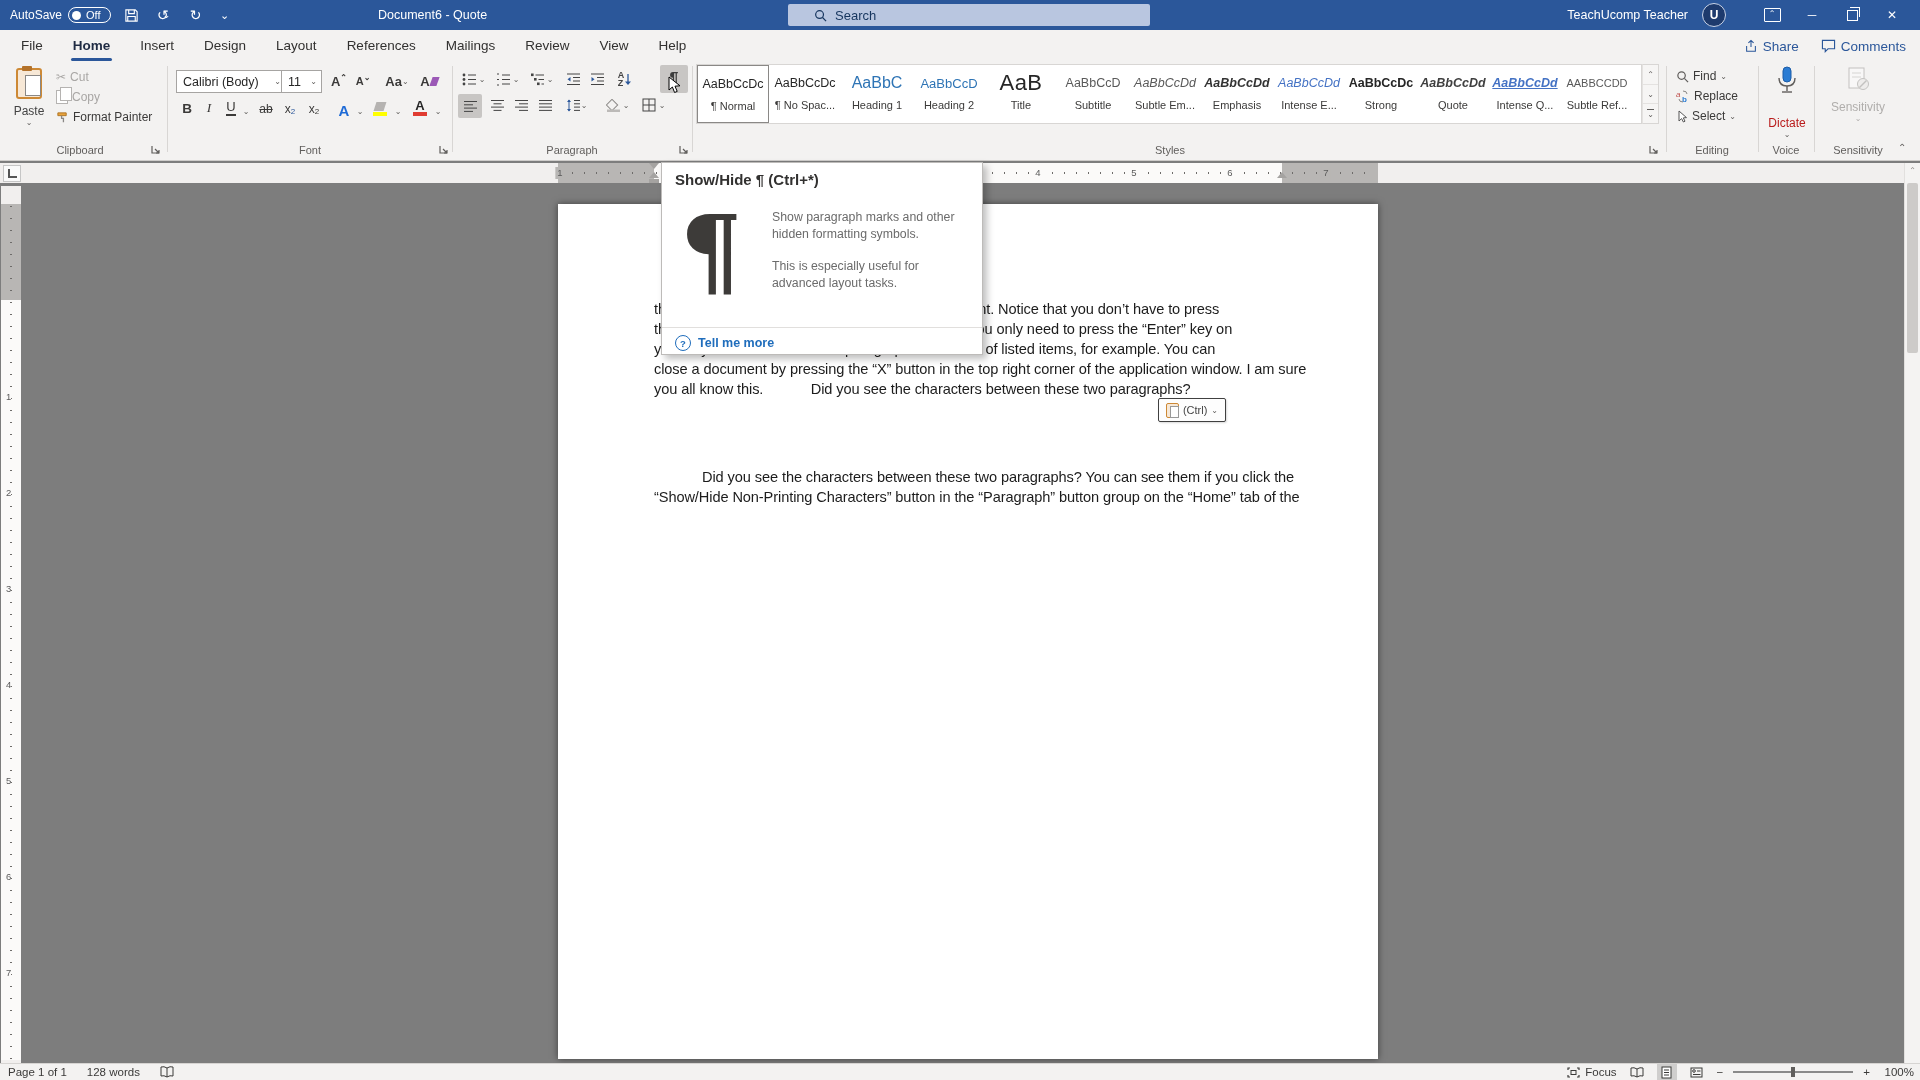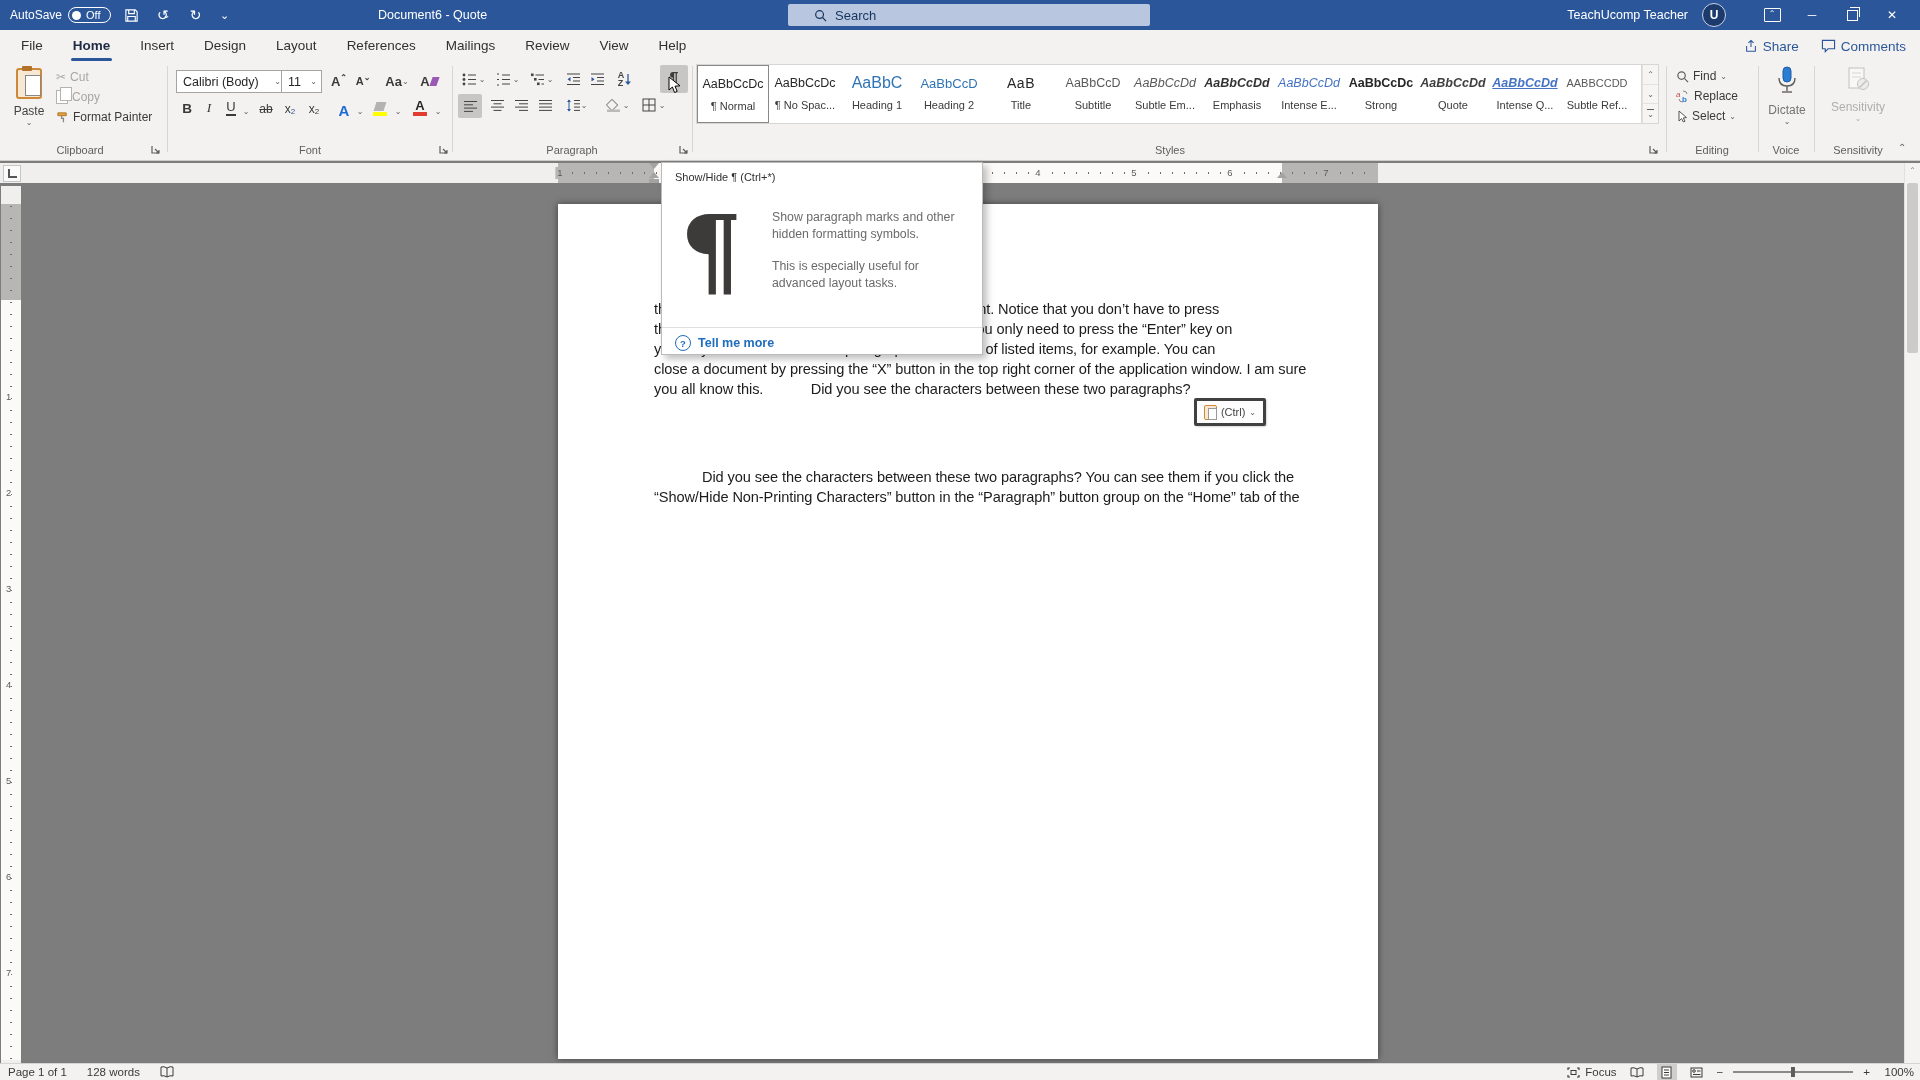--- a/index.html
+++ b/index.html
@@ -62,21 +62,21 @@
   .colorA{font-weight:bold;font-size:13px;line-height:11px;text-align:center;}
   .bar{width:14px;height:4px;margin-top:1px;}
   .stylepanel{position:absolute;left:696px;top:2px;width:946px;height:60px;background:#fff;border:1px solid #d8d6d4;box-sizing:border-box;display:flex;}
   .scard{width:72px;height:58px;box-sizing:border-box;padding-top:4px;text-align:center;overflow:hidden;}
   .scard.selected{border:1px solid #8a8886;background:#fff;}
   .ssample{height:28px;display:flex;align-items:center;justify-content:center;white-space:nowrap;overflow:hidden;}
   .sname{font-size:11px;color:#3b3a39;margin-top:2px;white-space:nowrap;}
   .s-normal{font-size:12.5px;color:#262626;}
   .s-h1{font-size:16px;color:#2e74b5;}
   .s-h2{font-size:13px;color:#2e74b5;}
-  .s-title{font-size:14px;color:#262626;letter-spacing:.5px;}
+  .s-title{font-size:22px;color:#262626;letter-spacing:.5px;}
   .s-sub{font-size:12.5px;color:#595959;}
   .s-subem{font-size:12.5px;color:#595959;font-style:italic;}
   .s-emph{font-size:12.5px;color:#333;font-style:italic;font-weight:bold;}
   .s-intE{font-size:12.5px;color:#4472c4;font-style:italic;}
   .s-strong{font-size:12.5px;color:#262626;font-weight:bold;}
   .s-quote{font-size:12.5px;color:#404040;font-style:italic;font-weight:bold;}
   .s-intQ{font-size:12.5px;color:#4472c4;font-style:italic;font-weight:bold;text-decoration:underline;}
   .s-subref{font-size:11px;color:#595959;}
   .gscroll{position:absolute;left:1642px;top:2px;width:17px;height:60px;border:1px solid #d8d6d4;border-left:1px solid #e4e2e0;box-sizing:border-box;background:#f6f5f4;display:flex;flex-direction:column;}
   .gsbtn{flex:1;display:flex;align-items:center;justify-content:center;font-size:8px;color:#605e5c;border-bottom:1px solid #e4e2e0;}
@@ -92,25 +92,25 @@
   .tri-up{width:0;height:0;border-left:5px solid transparent;border-right:5px solid transparent;border-bottom:6px solid #a5a3a1;}
   .vruler{position:absolute;left:1px;top:186px;width:20px;height:877px;background:#f1efee;}
   .vseg{position:absolute;left:0;width:20px;}
   .ticksv{position:absolute;left:9px;width:2px;background-image:repeating-linear-gradient(180deg,#6e6c6a 0 1px,transparent 1px 12px);}
   .vnum{position:absolute;left:5px;font-size:9.5px;color:#5a5a5a;transform:translateY(-50%);background:#fbfaf9;padding:1px 0;}
 
   
   .page{position:absolute;left:558px;top:204px;width:820px;height:855px;background:#fff;box-shadow:0 0 7px rgba(0,0,0,.5);}
   .docline{position:absolute;left:96px;width:640px;height:20px;font-size:14.6px;line-height:20px;color:#1c1c1c;white-space:pre;letter-spacing:-.1px;}
   .indent{text-indent:48px;}
-  .pastopt{position:absolute;left:1158px;top:398px;width:66px;height:22px;background:#fdfdfd;border:3px solid #404040;border-radius:2px;display:flex;align-items:center;justify-content:center;gap:4px;font-size:11px;color:#444;box-shadow:1px 1px 2px rgba(0,0,0,.15);margin-left:36px;}
+  .pastopt{position:absolute;left:1158px;top:398px;width:66px;height:22px;background:#fdfdfd;border:1px solid #404040;border-radius:2px;display:flex;align-items:center;justify-content:center;gap:4px;font-size:11px;color:#444;box-shadow:1px 1px 2px rgba(0,0,0,.15);}
 
   
   .tooltip{position:absolute;left:661px;top:162px;width:322px;height:193px;background:#fff;border:1px solid #bdbbb9;box-shadow:4px 4px 7px rgba(0,0,0,.25);box-sizing:border-box;}
-  .tt-title{position:absolute;left:13px;top:8px;font-size:11px;font-weight:normal;color:#323130;}
+  .tt-title{position:absolute;left:13px;top:8px;font-size:15px;font-weight:bold;color:#323130;}
   .tt-glyph{position:absolute;left:18px;top:28px;font-family:"DejaVu Serif",serif;font-weight:bold;font-size:98px;line-height:120px;color:#3d3b39;}
   .tt-body{position:absolute;left:110px;top:46px;width:200px;font-size:12.3px;line-height:16.5px;color:#6b6b6b;}
   .tt-divider{position:absolute;left:0;right:0;top:164px;height:1px;background:#e1dfdd;}
   .tt-foot{position:absolute;left:13px;top:172px;display:flex;align-items:center;gap:7px;}
   .qcirc{width:14px;height:14px;border-radius:50%;border:1.5px solid #1f6dbc;color:#1f6dbc;font-size:9.5px;display:flex;align-items:center;justify-content:center;font-weight:bold;}
   .tt-link{font-size:12.5px;font-weight:bold;color:#1f6dbc;}
 
   
   .statusbar{position:absolute;left:0;top:1063px;width:1920px;height:17px;background:#f3f2f1;border-top:1px solid #d6d4d2;box-sizing:border-box;font-size:11.5px;color:#3b3a39;}
   .sb-left{position:absolute;left:8px;top:0;height:16px;display:flex;align-items:center;gap:20px;}
@@ -565,21 +565,21 @@
     </div>
     <div class="grouplabel" style="left:1666px;width:92px">Editing</div>
 
     <div class="a" style="left:1760px;top:4px;width:54px;text-align:center">
       <svg width="22" height="30" viewBox="0 0 22 30" style="margin:0 auto">
         <rect x="7" y="1" width="8" height="15" rx="4" fill="#2b7cd3" stroke="#1c5da8"></rect>
         <path d="M3 12 q0 8 8 8 q8 0 8 -8" fill="none" stroke="#605e5c" stroke-width="1.4"></path>
         <line x1="11" y1="20" x2="11" y2="25" stroke="#605e5c" stroke-width="1.4"></line>
         <line x1="6" y1="26" x2="16" y2="26" stroke="#605e5c" stroke-width="1.4"></line>
       </svg>
-      <div style="margin-top:7px;color:#737373">Dictate</div>
+      <div style="margin-top:20px;color:#b91c1c">Dictate</div>
       <div class="chev">⌄</div>
     </div>
     <div class="grouplabel" style="left:1758px;width:56px">Voice</div>
 
     <div class="a" style="left:1822px;top:4px;width:72px;text-align:center">
       <svg width="24" height="30" viewBox="0 0 24 30" style="margin:0 auto;opacity:.45">
         <rect x="3" y="2" width="15" height="20" fill="#fff" stroke="#8a8886"></rect>
         <line x1="6" y1="7" x2="15" y2="7" stroke="#b5b3b1"></line>
           <line x1="6" y1="11" x2="15" y2="11" stroke="#b5b3b1"></line>
         <circle cx="17" cy="18" r="5.5" fill="#e8e6e4" stroke="#8a8886"></circle>

